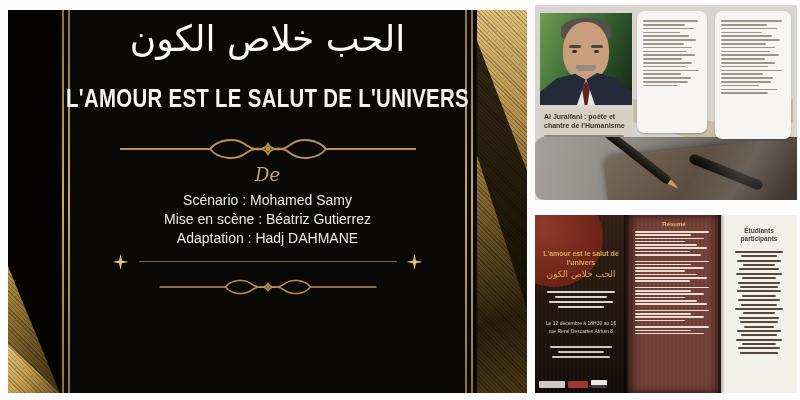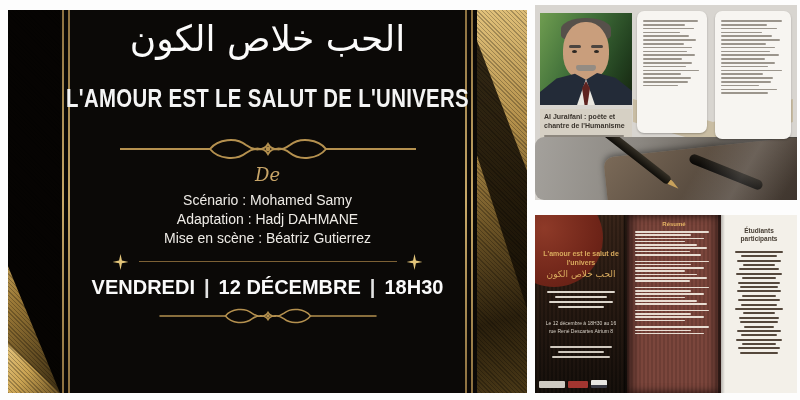--- a/index.html
+++ b/index.html
@@ -146,33 +146,30 @@
         <path d="M2 15 H92"></path>
         <path d="M208 15 H298"></path>
         <path d="M92 15 C100 5 118 3 128 11 C136 17 146 17 150 10 C154 17 164 17 172 11 C182 3 200 5 208 15 C200 25 182 27 172 19 C164 13 154 13 150 20 C146 13 136 13 128 19 C118 27 100 25 92 15 Z"></path>
         <circle class="dot" cx="150" cy="15" r="2.4"></circle>
       </svg>
 
       <div class="byline">De</div>
 
       <div class="credits">
         <div>Scénario : Mohamed Samy</div>
+        <div>Mise en scène : Béatriz Gutierrez</div>
         <div>Adaptation : Hadj DAHMANE</div>
-        <div>Mise en scène : Béatriz Gutierrez</div>
       </div>
 
       <div class="star-divider">
         <span class="star"></span>
         <span class="dline"></span>
         <span class="star"></span>
       </div>
 
-      <div class="date-row">
-        <span>VENDREDI</span><span class="pipe">|</span><span>12 DÉCEMBRE</span><span class="pipe">|</span><span>18H30</span>
-      </div>
 
       <svg class="flourish bottom" viewBox="0 0 300 30">
         <path d="M2 15 H92"></path>
         <path d="M208 15 H298"></path>
         <path d="M92 15 C100 5 118 3 128 11 C136 17 146 17 150 10 C154 17 164 17 172 11 C182 3 200 5 208 15 C200 25 182 27 172 19 C164 13 154 13 150 20 C146 13 136 13 128 19 C118 27 100 25 92 15 Z"></path>
         <circle class="dot" cx="150" cy="15" r="2.4"></circle>
       </svg>
     </div>
   </section>
 

